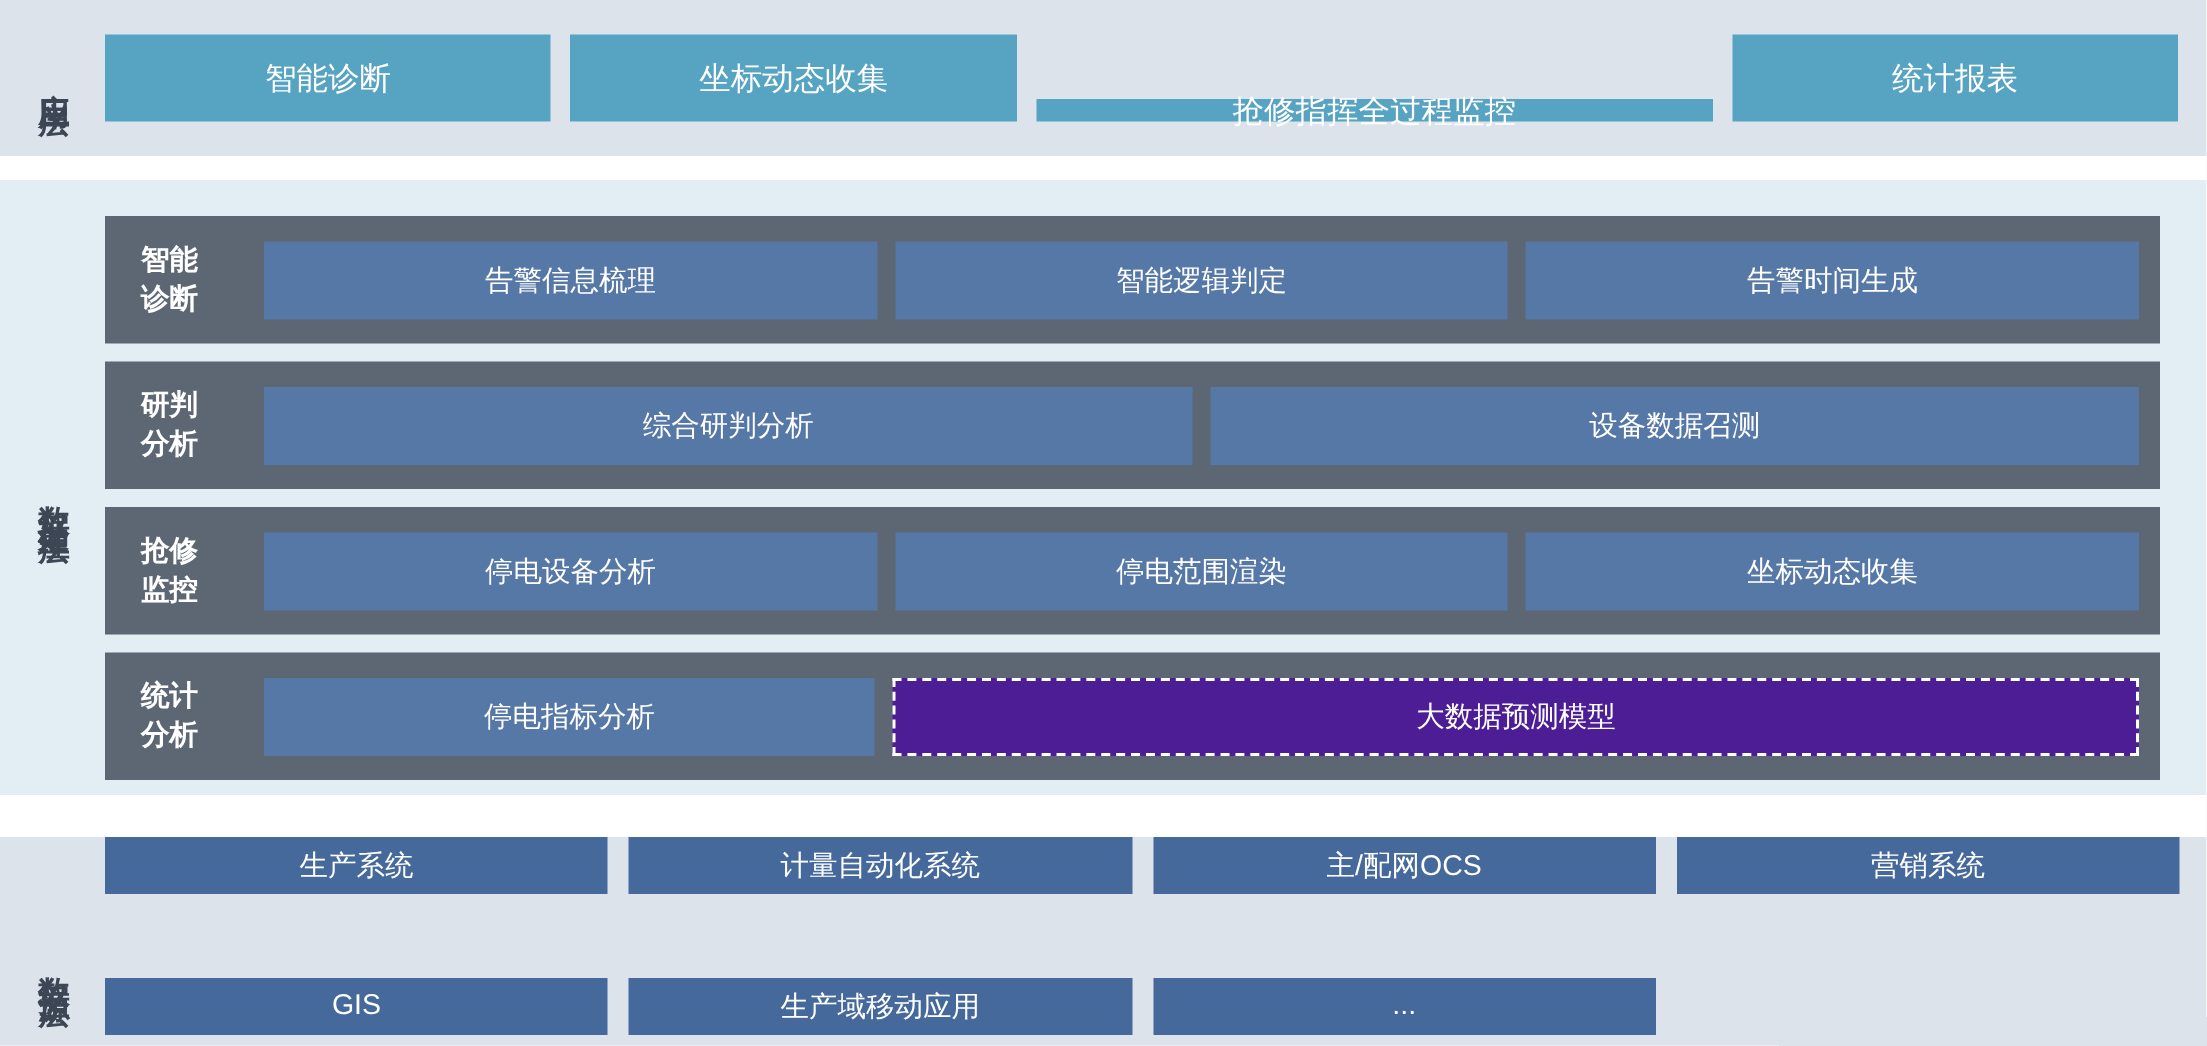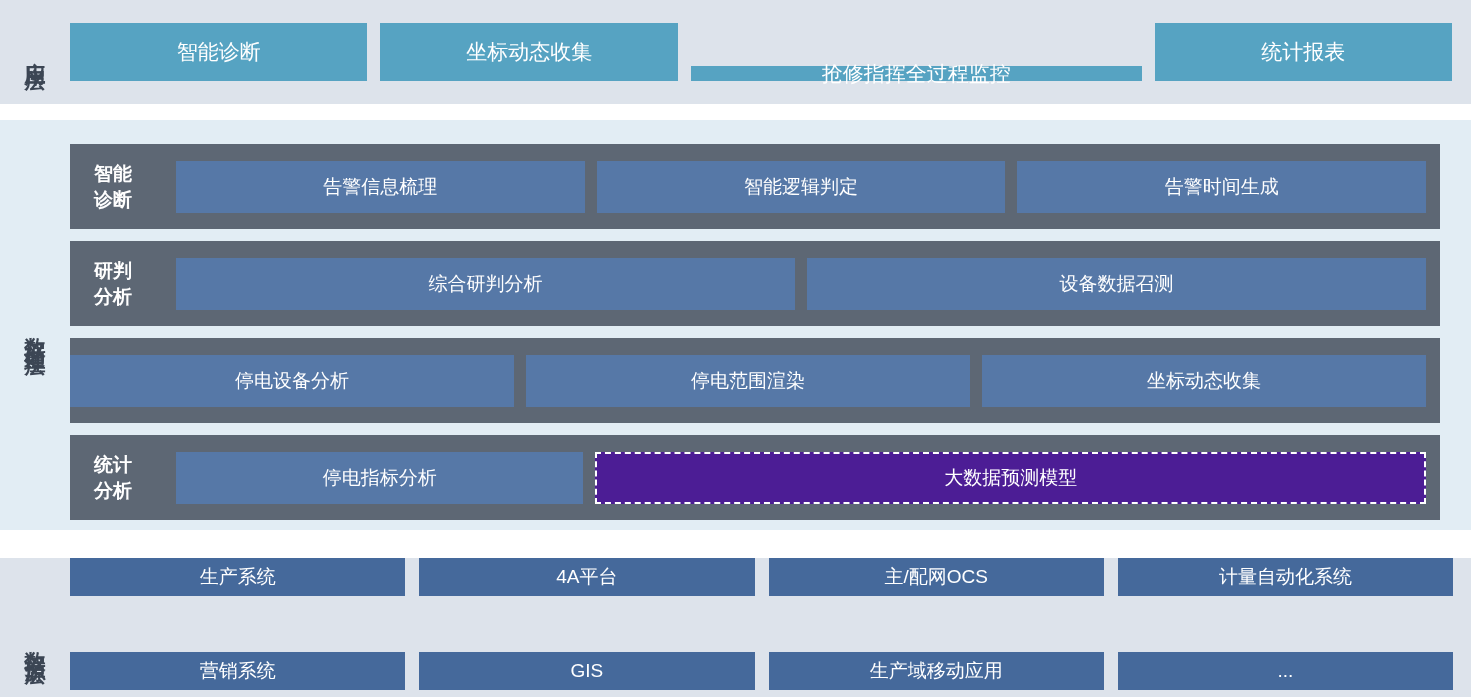--- a/index.html
+++ b/index.html
@@ -105,20 +105,24 @@
       <div class="prow">
         <div class="prow-label">
           <span>研判</span>
           <span>分析</span>
         </div>
         <div class="pbox">综合研判分析</div>
         <div class="pbox">设备数据召测</div>
       </div>
 
       <div class="prow">
+        <div class="prow-label">
+          <span>抢修</span>
+          <span>监控</span>
+        </div>
         <div class="pbox">停电设备分析</div>
         <div class="pbox">停电范围渲染</div>
         <div class="pbox">坐标动态收集</div>
       </div>
 
       <div class="prow">
         <div class="prow-label">
           <span>统计</span>
           <span>分析</span>
         </div>
@@ -126,23 +130,22 @@
         <div class="pbox dashed">大数据预测模型</div>
       </div>
 
     </div>
   </section>
 
   <section class="band band-source">
     <div class="band-label">数据源层</div>
     <div class="source-grid">
       <div class="sbox">生产系统</div>
-      <div class="sbox">4A平台</div>
+      <div class="sbox">计量自动化系统</div>
       <div class="sbox">主/配网OCS</div>
-      <div class="sbox">计量自动化系统</div>
       <div class="sbox">营销系统</div>
       <div class="sbox">GIS</div>
       <div class="sbox">生产域移动应用</div>
       <div class="sbox">...</div>
     </div>
   </section>
 
 </div>
 
 </body></html>

